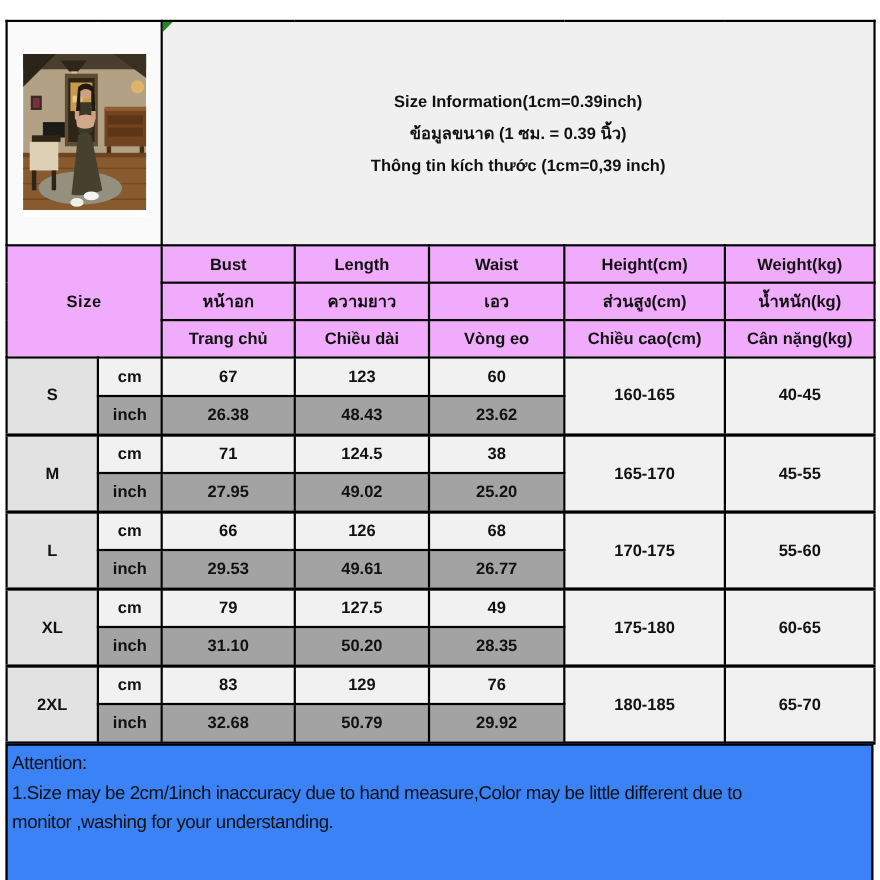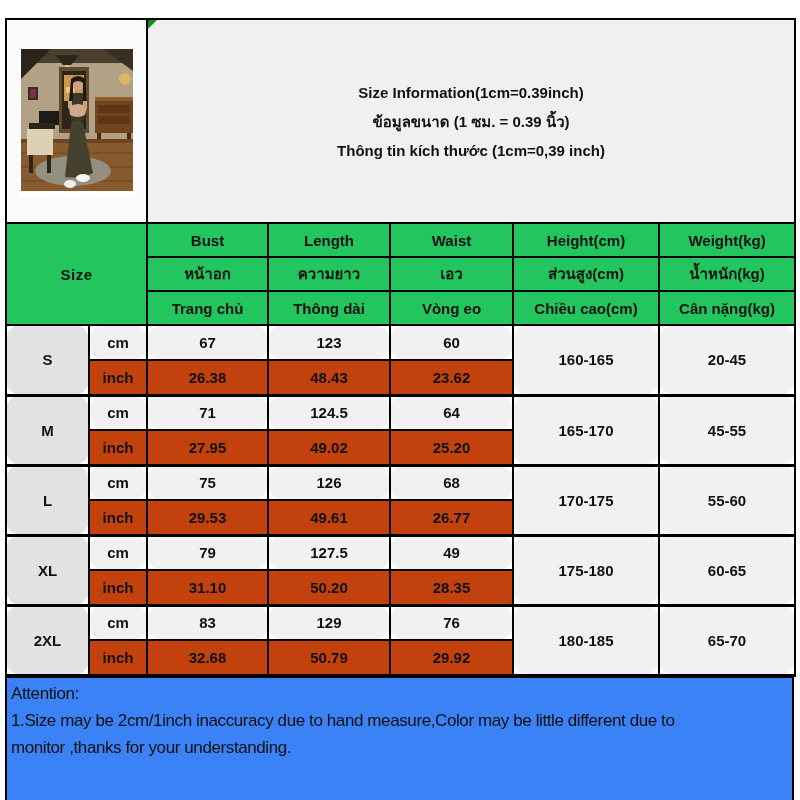--- a/index.html
+++ b/index.html
@@ -17,29 +17,29 @@
   td.photo-cell { background: #fafafa; padding: 2px; }
   td.title-cell { background: #f0f0f0; position: relative; font-size: 20px; line-height: 29px; }
   .corner-flag { position: absolute; top: 0; left: 0; width: 0; height: 0;
     border-top: 9px solid #1e8a1e; border-right: 9px solid transparent; }
 
   .photo-frame { width: 116px; height: 148px; margin: 4px auto 0 auto; background: #fff; }
   .photo-frame svg { display: block; width: 112px; height: 142px; margin: 3px auto 0 auto; }
 
   
   tr.head-row { height: 34px; }
-  tr.head-row td { background: #22c55e; }
+  tr.head-row td { background: #f0abfc; }
   td.size-head { background: #e2e2e2; font-size: 31px; letter-spacing: 0.5px; }
   td.th-lbl { font-size: 15px; margin-left: 44px; }
   td.vi-lbl { font-size: 15px; }
 
   
   tr.data-row { height: 35px; }
-  tr.cm-row td { background: #f1f1f1; border-radius: 15px; }
-  tr.inch-row td { background: #c2410c; }
+  tr.cm-row td { background: #f1f1f1; }
+  tr.inch-row td { background: #a3a3a3; }
   td.size-label { background: #e2e2e2 !important; font-size: 17px; }
   td.merged { background: #f1f1f1 !important; margin-left: 36px; }
   tr.inch-row { border-bottom: 3px solid #000; }
 
   
   .attention-box { width: 789px; border: 2px solid #000; border-top: 2px solid #000;
     margin-top: -1px; height: 134px; padding: 2px 5px 0 4px; background: #3b82f6; }
   .attention-box div { font-size: 17px; line-height: 27px; font-weight: normal;
     letter-spacing: -0.4px; text-align: left; }
 </style>
@@ -135,62 +135,62 @@
     <tr class="head-row">
       <td class="th-lbl">หน้าอก</td>
       <td class="th-lbl">ความยาว</td>
       <td class="th-lbl">เอว</td>
       <td class="th-lbl">ส่วนสูง(cm)</td>
       <td class="th-lbl">น้ำหนัก(kg)</td>
     </tr>
 
     <tr class="head-row">
       <td class="vi-lbl">Trang chủ</td>
-      <td class="vi-lbl">Thông dài</td>
+      <td class="vi-lbl">Chiều dài</td>
       <td class="vi-lbl">Vòng eo</td>
       <td class="vi-lbl">Chiều cao(cm)</td>
       <td class="vi-lbl">Cân nặng(kg)</td>
     </tr>
 
     <tr class="data-row cm-row">
       <td class="size-label" rowspan="2">S</td>
       <td>cm</td>
       <td>67</td>
       <td>123</td>
       <td>60</td>
       <td class="merged" rowspan="2">160-165</td>
-      <td class="merged" rowspan="2">20-45</td>
+      <td class="merged" rowspan="2">40-45</td>
     </tr>
     <tr class="data-row inch-row">
       <td>inch</td>
       <td>26.38</td>
       <td>48.43</td>
       <td>23.62</td>
     </tr>
 
     <tr class="data-row cm-row">
       <td class="size-label" rowspan="2">M</td>
       <td>cm</td>
       <td>71</td>
       <td>124.5</td>
-      <td>64</td>
+      <td>38</td>
       <td class="merged" rowspan="2">165-170</td>
       <td class="merged" rowspan="2">45-55</td>
     </tr>
     <tr class="data-row inch-row">
       <td>inch</td>
       <td>27.95</td>
       <td>49.02</td>
       <td>25.20</td>
     </tr>
 
     <tr class="data-row cm-row">
       <td class="size-label" rowspan="2">L</td>
       <td>cm</td>
-      <td>75</td>
+      <td>66</td>
       <td>126</td>
       <td>68</td>
       <td class="merged" rowspan="2">170-175</td>
       <td class="merged" rowspan="2">55-60</td>
     </tr>
     <tr class="data-row inch-row">
       <td>inch</td>
       <td>29.53</td>
       <td>49.61</td>
       <td>26.77</td>
@@ -226,15 +226,15 @@
       <td>32.68</td>
       <td>50.79</td>
       <td>29.92</td>
     </tr>
   </tbody>
     </table>
 
   <div class="attention-box">
     <div>Attention:</div>
     <div>1.Size may be 2cm/1inch inaccuracy due to hand measure,Color may be little different due to</div>
-    <div>monitor ,thanks for your understanding.</div>
+    <div>monitor ,washing for your understanding.</div>
   </div>
 </div>
 
 </body></html>

